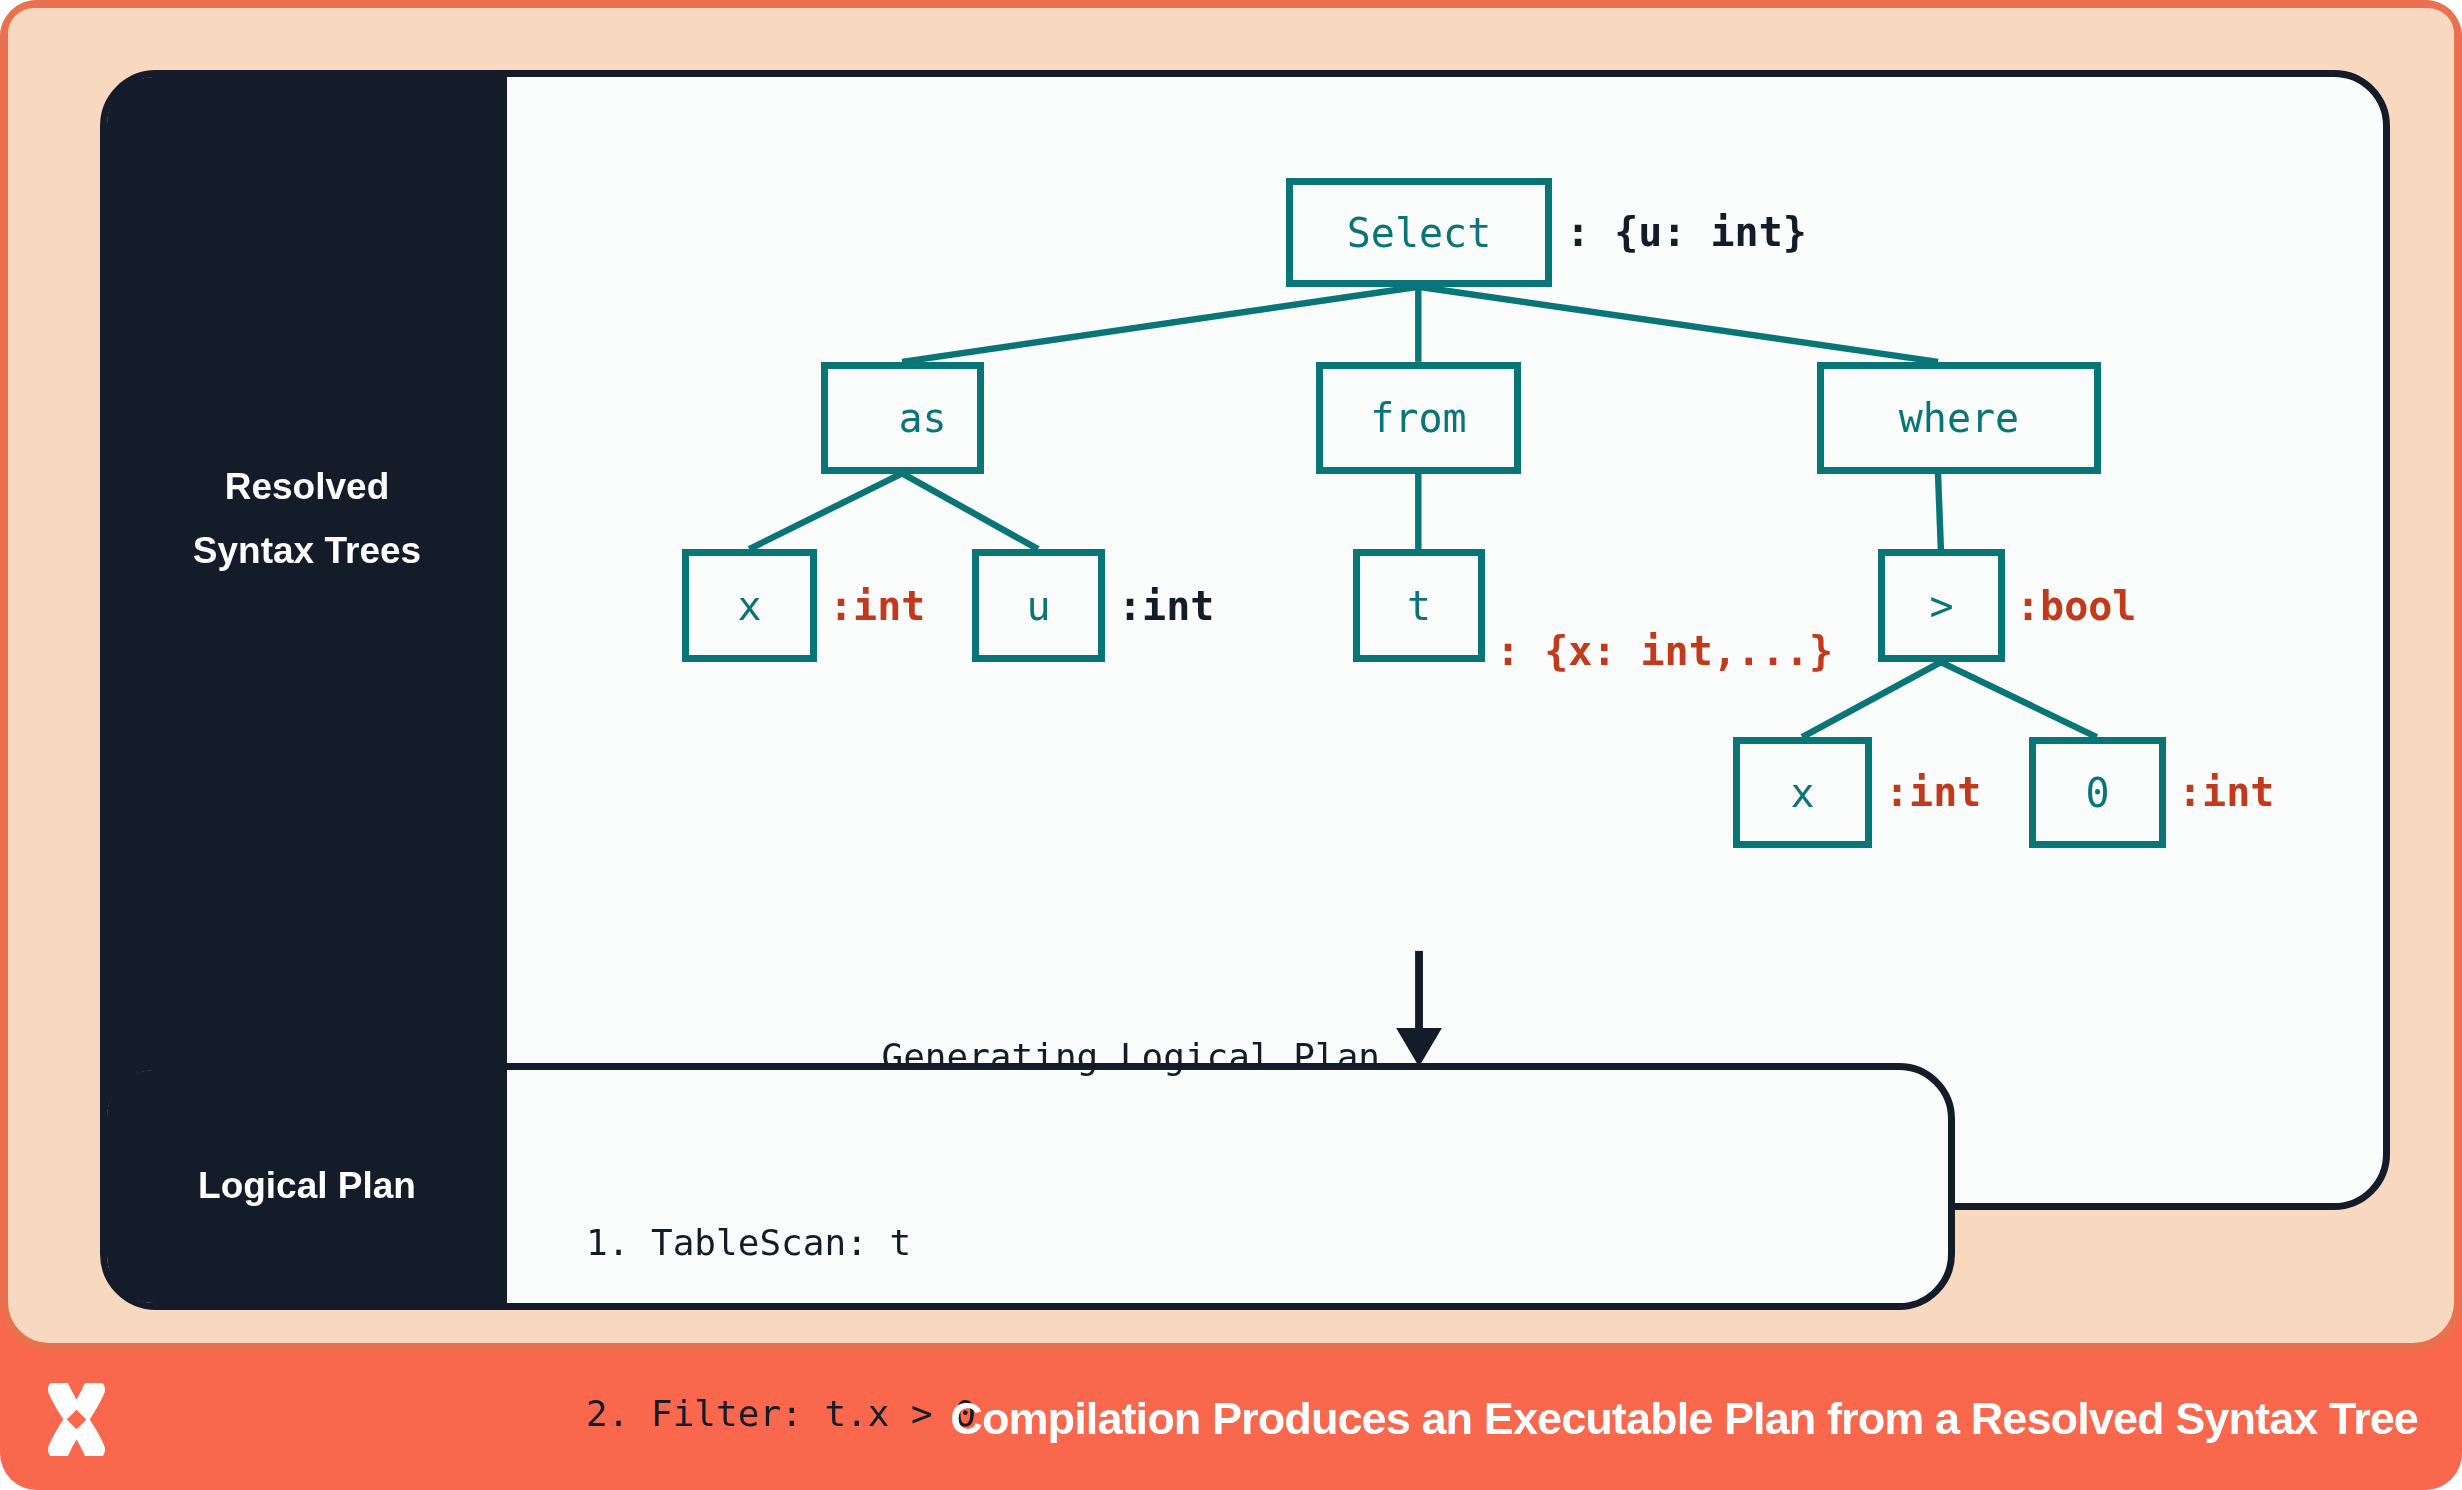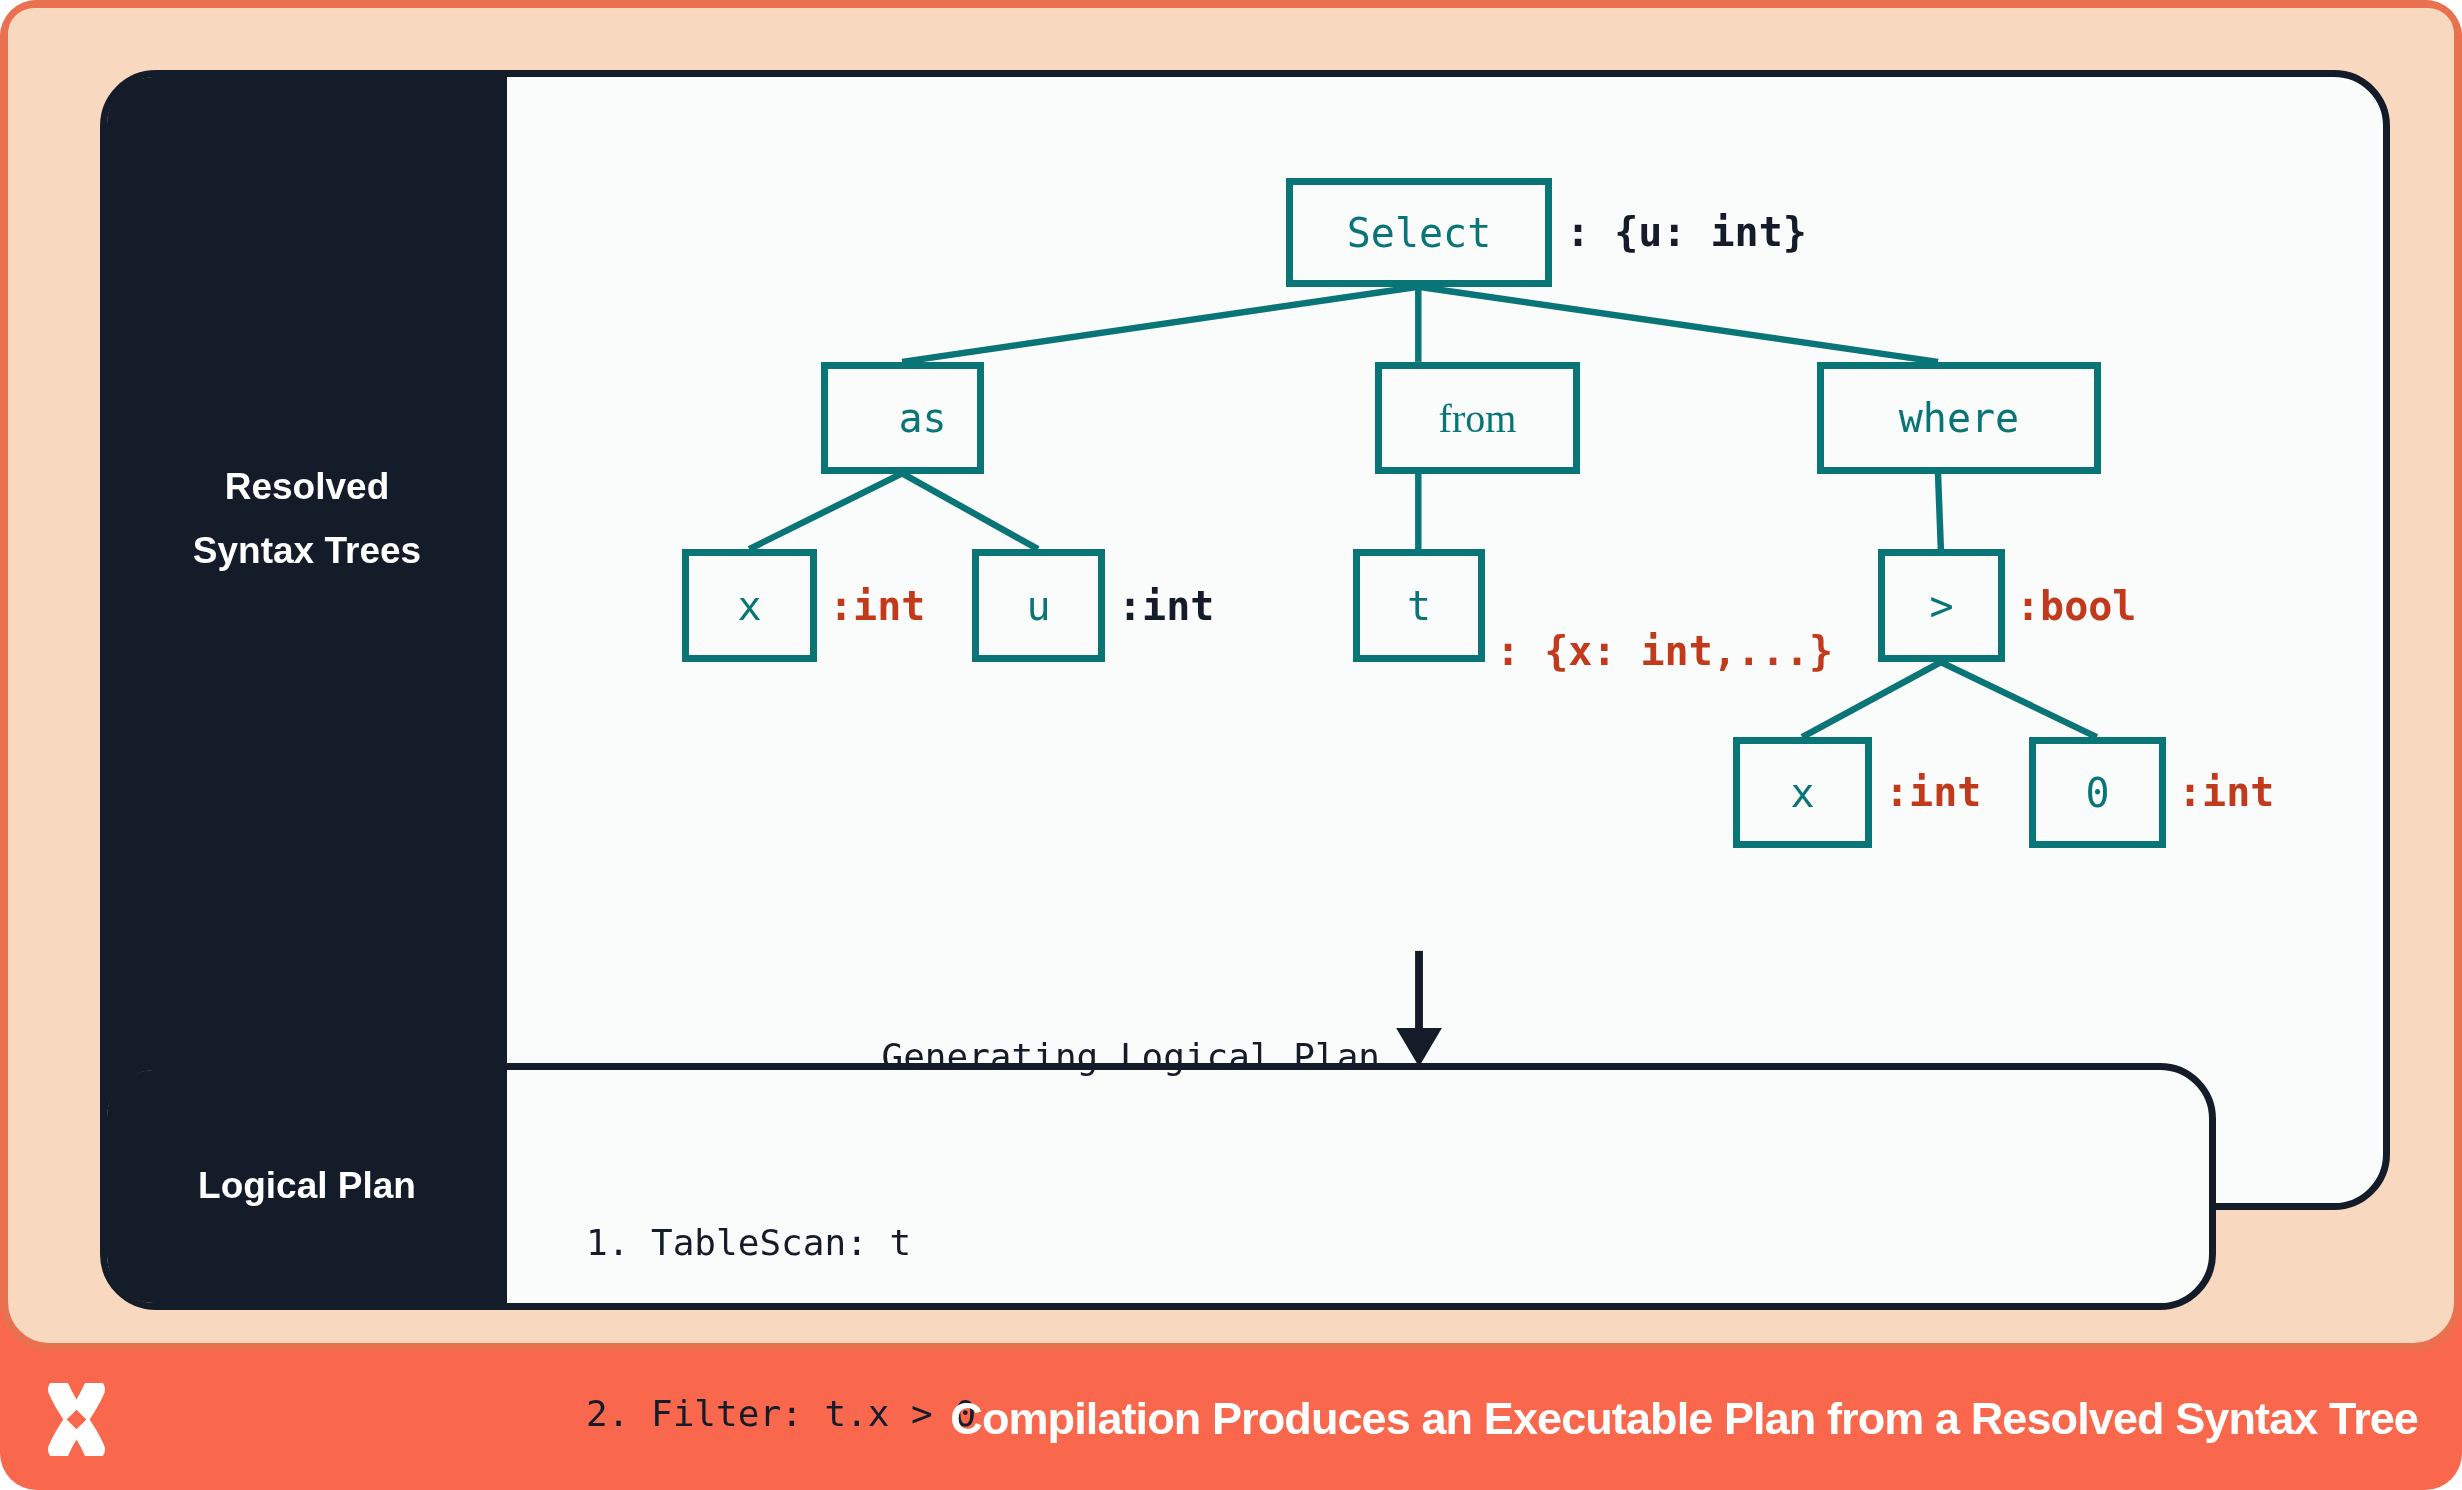--- a/index.html
+++ b/index.html
@@ -2,21 +2,21 @@
 <html style="font-size:11.4px"><head>
 <meta charset="utf-8">
 <style>
   html,body{margin:0;padding:0;background:#ffffff;}
   body{width:2462px;height:1490px;font-family:"Liberation Sans",sans-serif;}
   .canvas{position:absolute;top:0;left:0;width:2462px;height:1490px;background:#F9684C;border-radius:37px;overflow:hidden;}
   .board{position:absolute;top:0;left:0;width:2462px;height:1351px;background:#F8D8BE;border:8.6px solid #EA7150;border-radius:34px 34px 49px 49px;box-sizing:border-box;}
   
   .panel{position:absolute;background:#FAFBFB;border:7.1px solid #141B29;border-radius:56px;box-sizing:border-box;}
   .panel-rst{left:100px;top:70px;width:2290px;height:1140px;}
-  .panel-lp{left:100px;top:1063px;width:2116px;height:247px;}
+  .panel-lp{left:100px;top:1063px;width:1855px;height:247px;}
   .panel-sidebar{position:absolute;left:0;top:0;bottom:0;width:400px;background:#141B29;border-radius:47px 0 0 47px;}
   .sidebar-title{position:absolute;left:0;width:400px;text-align:center;color:#ffffff;font-weight:bold;font-size:37px;line-height:64px;}
   .sidebar-title-rst{top:378px;}
   .sidebar-title-lp{top:84px;}
   
   .node{position:absolute;border:7.1px solid #0A7576;background:#FAFBFB;box-sizing:border-box;display:flex;align-items:center;justify-content:center;font-family:"DejaVu Sans Mono",monospace;font-size:40px;color:#0A7576;z-index:5;}
   .anno{position:absolute;height:54px;display:flex;align-items:center;font-family:"DejaVu Sans Mono",monospace;font-weight:bold;font-size:40px;z-index:5;white-space:pre;}
   .anno-red{color:#C23A1C;}
   .anno-navy{color:#141B29;}
   .edges{position:absolute;left:0;top:0;z-index:4;}
@@ -71,21 +71,21 @@
     <g>
       <line class="flow-arrow" x1="1985" y1="1330" x2="1985" y2="1446"></line>
       <polygon points="1985,1492 1953,1438 2017,1438" fill="#141B29"></polygon>
     </g>
   </svg>
 
   <div class="node" style="left:1286px;top:178px;width:266px;height:109px;">Select</div>
   <div class="anno anno-navy" style="left:1566px;top:205px;">: {u: int}</div>
 
   <div class="node" style="left:821px;top:362px;width:163px;height:112px;padding-left:40px;">as</div>
-  <div class="node" style="left:1375px;top:362px;width:205px;height:112px;font-family:Liberation Serif, serif;">from</div>
+  <div class="node" style="left:1316px;top:362px;width:205px;height:112px;">from</div>
   <div class="node" style="left:1817px;top:362px;width:284px;height:112px;">where</div>
 
   <div class="node" style="left:682px;top:549px;width:135px;height:113px;">x</div>
   <div class="anno anno-red" style="left:829px;top:579px;">:int</div>
 
   <div class="node" style="left:972px;top:549px;width:133px;height:113px;">u</div>
   <div class="anno anno-navy" style="left:1118px;top:579px;">:int</div>
 
   <div class="node" style="left:1353px;top:549px;width:132px;height:113px;">t</div>
   <div class="anno anno-red" style="left:1496px;top:579px;margin-top:45px;">: {x: int,...}</div>

